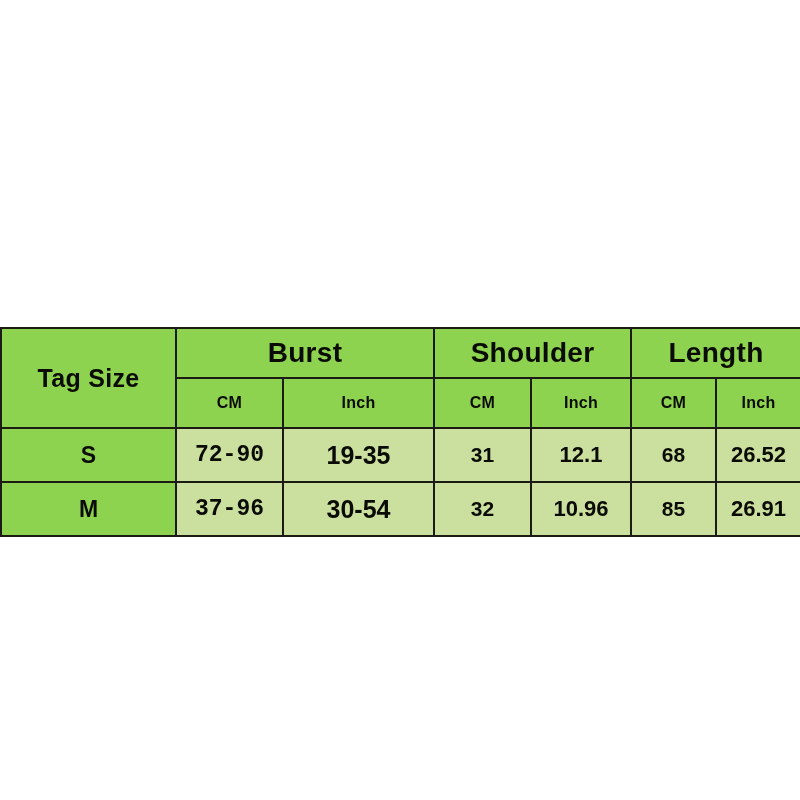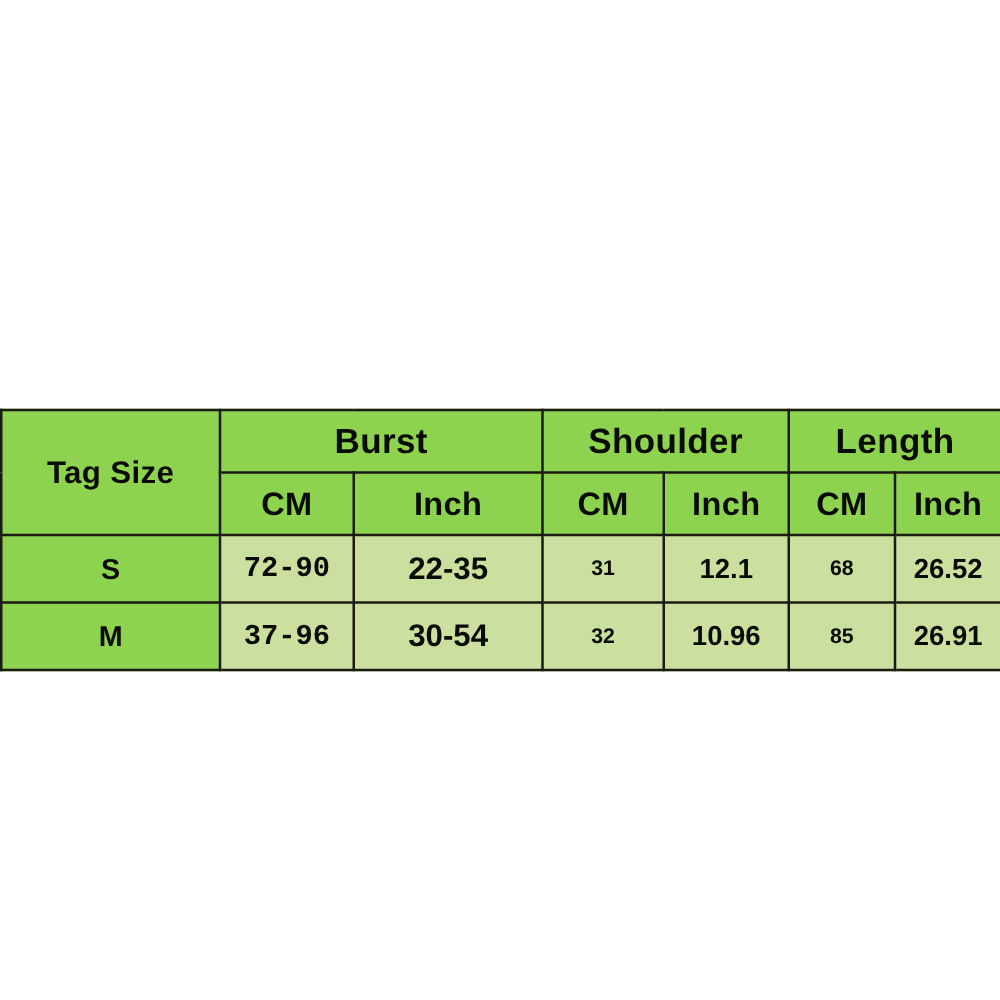--- a/index.html
+++ b/index.html
@@ -47,40 +47,40 @@
     font-size: 25px;
     letter-spacing: 0.3px;
     height: 98px;
   }
   .group-hdr {
     font-size: 28px;
     height: 48px;
     letter-spacing: 0.3px;
   }
   .unit-hdr {
-    font-size: 26px;
+    font-size: 16px;
     height: 48px;
     letter-spacing: 0.3px;
   }
 
   
   .row-label {
     background: #8ed34f;
     font-size: 23px;
     height: 52px;
   }
   .data-cell {
     background: #cbdf9e;
     height: 52px;
     font-weight: normal;
     font-size: 23px;
   }
   
   .val-cm {
-    font-size: 17px;
+    font-size: 21px;
     vertical-align: bottom;
     padding-bottom: 2px;
     margin-left: 32px;
   }
   .val-cm-range {
     font-size: 23px;
     vertical-align: middle;
     font-family: Liberation Mono, monospace;
   }
   .val-inch {
@@ -130,21 +130,21 @@
         <th class="hdr unit-hdr">CM</th>
         <th class="hdr unit-hdr">Inch</th>
         <th class="hdr unit-hdr">CM</th>
         <th class="hdr unit-hdr">Inch</th>
       </tr>
     </thead>
     <tbody>
       <tr>
         <td class="row-label">S</td>
         <td class="data-cell val-cm-range">72-90</td>
-        <td class="data-cell val-inch-range">22-35</td>
+        <td class="data-cell val-inch-range">19-35</td>
         <td class="data-cell val-cm">31</td>
         <td class="data-cell val-inch">12.1</td>
         <td class="data-cell val-cm">68</td>
         <td class="data-cell val-inch">26.52</td>
       </tr>
       <tr>
         <td class="row-label">M</td>
         <td class="data-cell val-cm-range">37-96</td>
         <td class="data-cell val-inch-range">30-54</td>
         <td class="data-cell val-cm">32</td>

